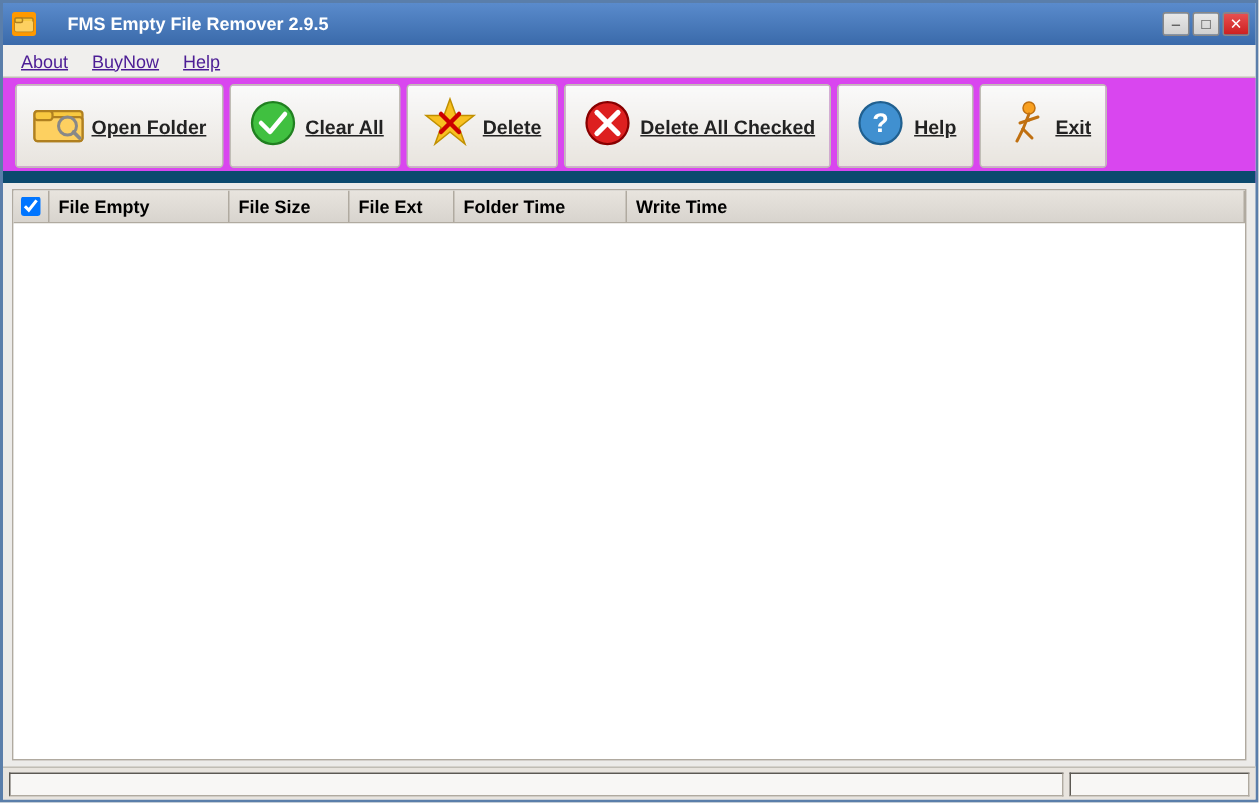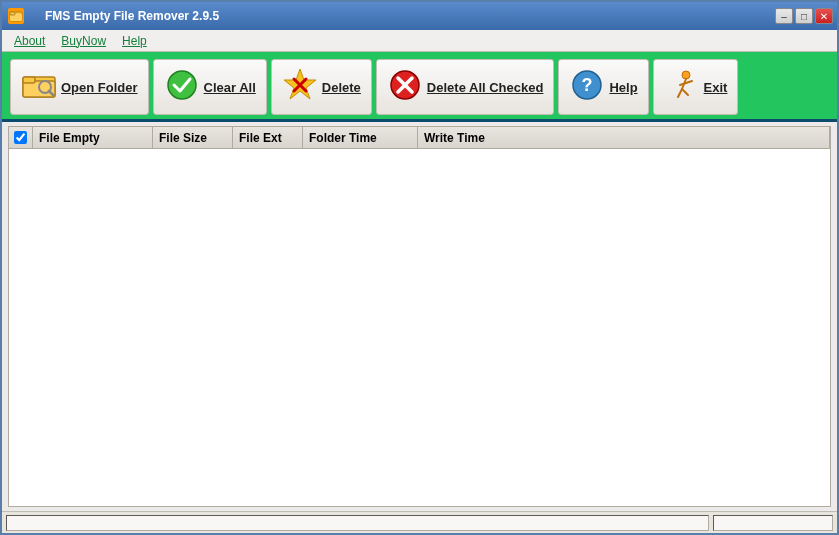--- a/index.html
+++ b/index.html
@@ -88,31 +88,31 @@
       display: flex;
       align-items: center;
       padding: 0 4px;
       flex-shrink: 0;
     }
 
     .menu-item {
       padding: 2px 8px;
       cursor: pointer;
       font-size: 12px;
-      color: #15803d;
+      color: #4c1d95;
       text-decoration: underline;
     }
 
     
     .toolbar {
       height: 70px;
-      background: #22c55e;
-      border-bottom: 3px solid #0c4a6e;
-      display: flex;
-      align-items: flex-end;
+      background: #d946ef;
+      border-bottom: 8px solid #0c4a6e;
+      display: flex;
+      align-items: flex-start;
       padding: 4px 8px;
       gap: 4px;
       flex-shrink: 0;
     }
 
     .toolbar-btn {
       display: flex;
       flex-direction: row;
       align-items: center;
       gap: 4px;

